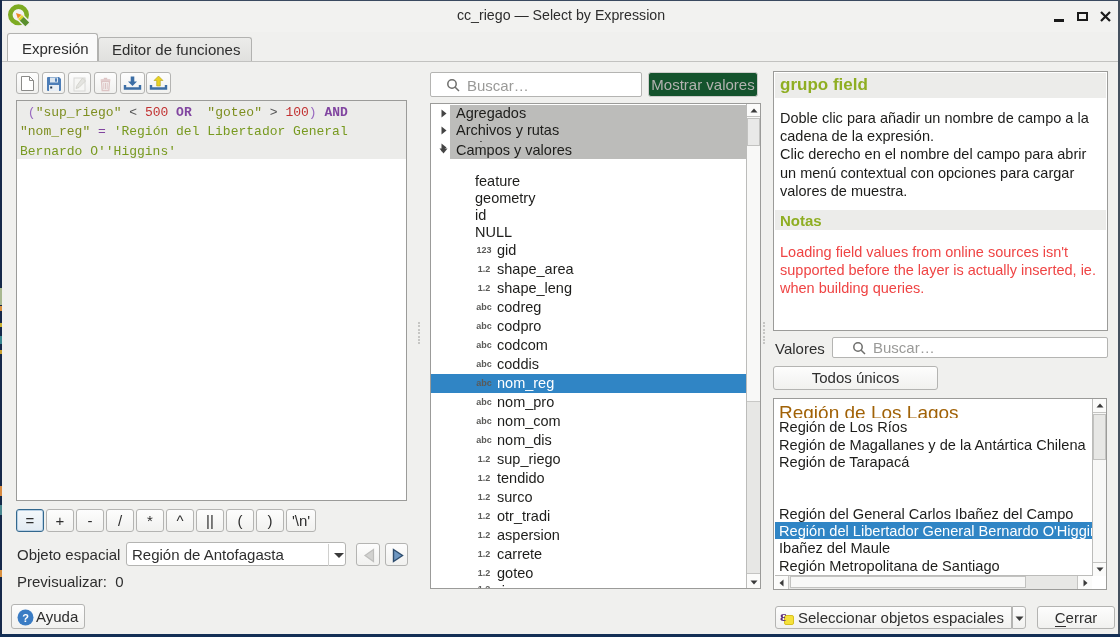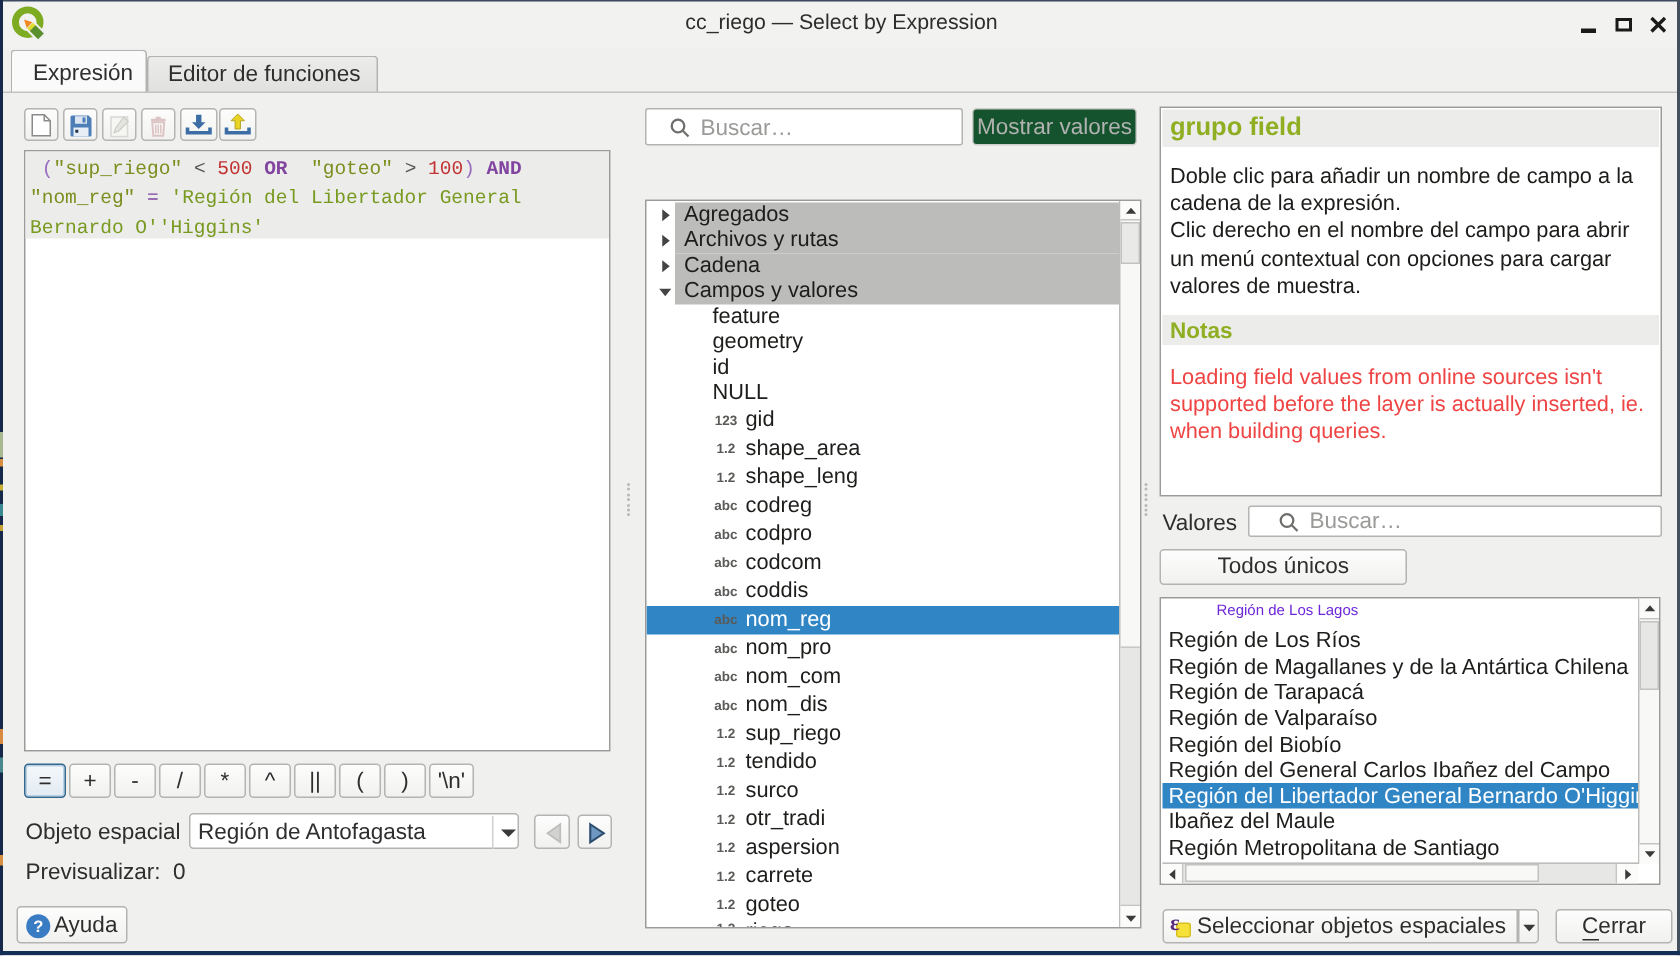--- a/index.html
+++ b/index.html
@@ -151,21 +151,21 @@
 
   <div class="sbox" style="left:430px;top:72px;width:212px;height:25px;">
     <svg class="abs" style="left:15px;top:5px;" width="15" height="15" viewBox="0 0 15 15">
         <circle cx="6" cy="6" r="4.2" fill="none" stroke="#6e6e6c" stroke-width="1.5"></circle>
         <path d="M9.2 9.2 L13 13" stroke="#6e6e6c" stroke-width="1.5"></path>
       </svg>
     <div class="abs" style="left:36px;top:4px;font-size:15px;color:#9a9a98;">Buscar…</div>
   </div>
   <div class="btn dis" style="left:648px;top:72px;width:110px;height:25px;font-size:15px;padding-top:3px;">Mostrar valores</div>
 
-  <div class="panel" id="tree" style="left:430px;top:103px;width:331px;height:486px;border-color:#9b9b99;overflow:hidden;margin-top:30px;">
+  <div class="panel" id="tree" style="left:430px;top:103px;width:331px;height:486px;border-color:#9b9b99;overflow:hidden;">
       <div class="abs" style="left:0;top:1px;width:315px;height:17px;">
         <div class="abs" style="left:19px;top:0;width:296px;height:17px;background:#bcbcba;"></div>
         <svg class="abs" style="left:10px;top:4px" width="6" height="9">
           <path d="M0.5 0.5 L5.5 4.5 L0.5 8.5 Z" fill="#444"></path>
         </svg>
         <div class="abs" style="left:25px;top:-0.5px;font-size:14.5px;color:#1d1d1b;white-space:nowrap;">Agregados</div>
       </div>
       <div class="abs" style="left:0;top:18px;width:315px;height:17px;">
         <div class="abs" style="left:19px;top:0;width:296px;height:17px;background:#bcbcba;"></div>
         <svg class="abs" style="left:10px;top:4px" width="6" height="9">
@@ -173,21 +173,21 @@
         </svg>
         <div class="abs" style="left:25px;top:-0.5px;font-size:14.5px;color:#1d1d1b;white-space:nowrap;">Archivos y rutas</div>
       </div>
       <div class="abs" style="left:0;top:35px;width:315px;height:17px;">
         <div class="abs" style="left:19px;top:0;width:296px;height:17px;background:#bcbcba;"></div>
         <svg class="abs" style="left:10px;top:4px" width="6" height="9">
           <path d="M0.5 0.5 L5.5 4.5 L0.5 8.5 Z" fill="#444"></path>
         </svg>
         <div class="abs" style="left:25px;top:-0.5px;font-size:14.5px;color:#1d1d1b;white-space:nowrap;">Cadena</div>
       </div>
-      <div class="abs" style="left:0;top:52px;width:327px;height:17px;">
+      <div class="abs" style="left:0;top:38px;width:327px;height:17px;">
         <div class="abs" style="left:19px;top:0;width:296px;height:17px;background:#bcbcba;"></div>
         <svg class="abs" style="left:8px;top:6px" width="9" height="6">
           <path d="M0.5 0.5 L8.5 0.5 L4.5 5.5 Z" fill="#444"></path>
         </svg>
         <div class="abs" style="left:25px;top:-0.5px;font-size:14.5px;color:#1d1d1b;white-space:nowrap;">Campos y valores</div>
       </div>
       <div class="abs" style="left:0;top:69px;width:315px;height:17px;">
         <div class="abs" style="left:44px;top:-0.5px;font-size:14.5px;color:#1d1d1b;white-space:nowrap;">feature</div>
       </div>
       <div class="abs" style="left:0;top:86px;width:315px;height:17px;">
@@ -320,36 +320,30 @@
     <svg class="abs" style="left:19px;top:3px;" width="15" height="15" viewBox="0 0 15 15">
         <circle cx="6" cy="6" r="4.2" fill="none" stroke="#6e6e6c" stroke-width="1.5"></circle>
         <path d="M9.2 9.2 L13 13" stroke="#6e6e6c" stroke-width="1.5"></path>
       </svg>
     <div class="abs" style="left:40px;top:1px;font-size:15px;color:#9a9a98;">Buscar…</div>
   </div>
   <div class="btn" style="left:773px;top:366px;width:165px;height:24px;font-size:15px;padding-top:2px;">Todos únicos</div>
 
   <div class="panel" id="values" style="left:773px;top:398px;width:334px;height:192px;border-color:#9b9b99;overflow:hidden;">
       <div class="abs" style="left:1px;top:2px;width:318px;height:17.3px;overflow:hidden;">
-        <div class="abs" style="left:4px;top:1px;font-size:10px;color:#6d28d9;white-space:nowrap;margin-left:32px;">Región de Los Lagos</div>
+        <div class="abs" style="left:4px;top:1px;font-size:19px;color:#a16207;white-space:nowrap;">Región de Los Lagos</div>
       </div>
       <div class="abs" style="left:1px;top:19.3px;width:318px;height:17.3px;overflow:hidden;">
         <div class="abs" style="left:4px;top:1px;font-size:14.6px;color:#1d1d1b;white-space:nowrap;">Región de Los Ríos</div>
       </div>
       <div class="abs" style="left:1px;top:36.6px;width:318px;height:17.3px;overflow:hidden;">
         <div class="abs" style="left:4px;top:1px;font-size:14.6px;color:#1d1d1b;white-space:nowrap;">Región de Magallanes y de la Antártica Chilena</div>
       </div>
       <div class="abs" style="left:1px;top:53.900000000000006px;width:370px;height:17.3px;overflow:hidden;">
         <div class="abs" style="left:4px;top:1px;font-size:14.6px;color:#1d1d1b;white-space:nowrap;">Región de Tarapacá</div>
-      </div>
-      <div class="abs" style="left:1px;top:71.2px;width:318px;height:17.3px;overflow:hidden;">
-        <div class="abs" style="left:4px;top:1px;font-size:14.6px;color:#1d1d1b;white-space:nowrap;">Región de Valparaíso</div>
-      </div>
-      <div class="abs" style="left:1px;top:88.5px;width:318px;height:17.3px;overflow:hidden;">
-        <div class="abs" style="left:4px;top:1px;font-size:14.6px;color:#1d1d1b;white-space:nowrap;">Región del Biobío</div>
       </div>
       <div class="abs" style="left:1px;top:105.8px;width:318px;height:17.3px;overflow:hidden;">
         <div class="abs" style="left:4px;top:1px;font-size:14.6px;color:#1d1d1b;white-space:nowrap;">Región del General Carlos Ibañez del Campo</div>
       </div>
       <div class="abs" style="left:1px;top:123.1px;width:318px;height:17.3px;overflow:hidden;background:#3085c5;">
         <div class="abs" style="left:4px;top:1px;font-size:14.6px;color:#fff;white-space:nowrap;">Región del Libertador General Bernardo O'Higgins</div>
       </div>
       <div class="abs" style="left:1px;top:140.4px;width:318px;height:17.3px;overflow:hidden;">
         <div class="abs" style="left:4px;top:1px;font-size:14.6px;color:#1d1d1b;white-space:nowrap;">Ibañez del Maule</div>
       </div>

